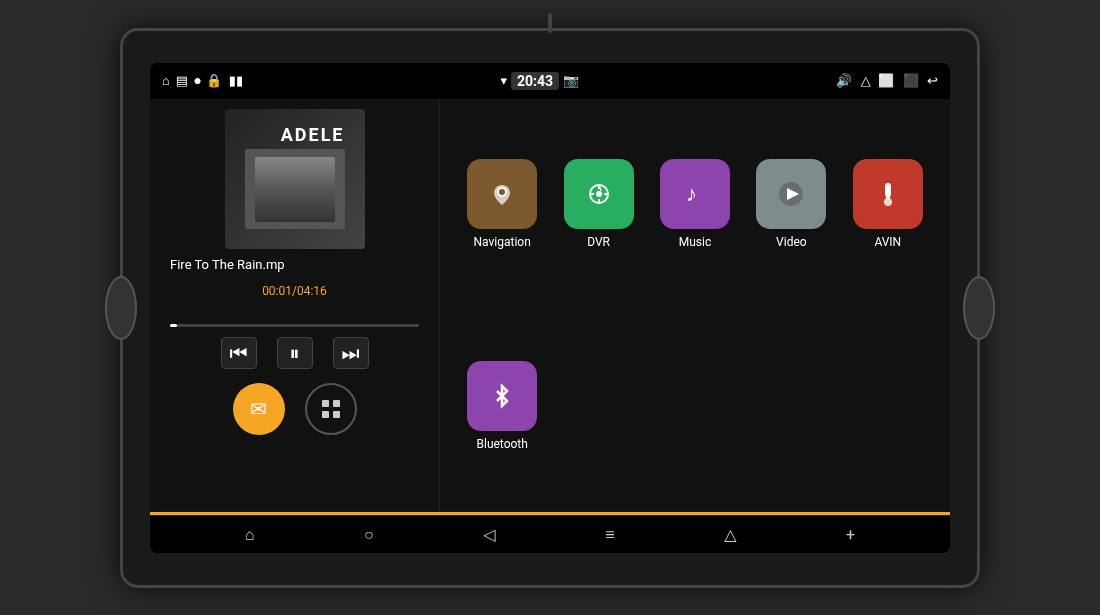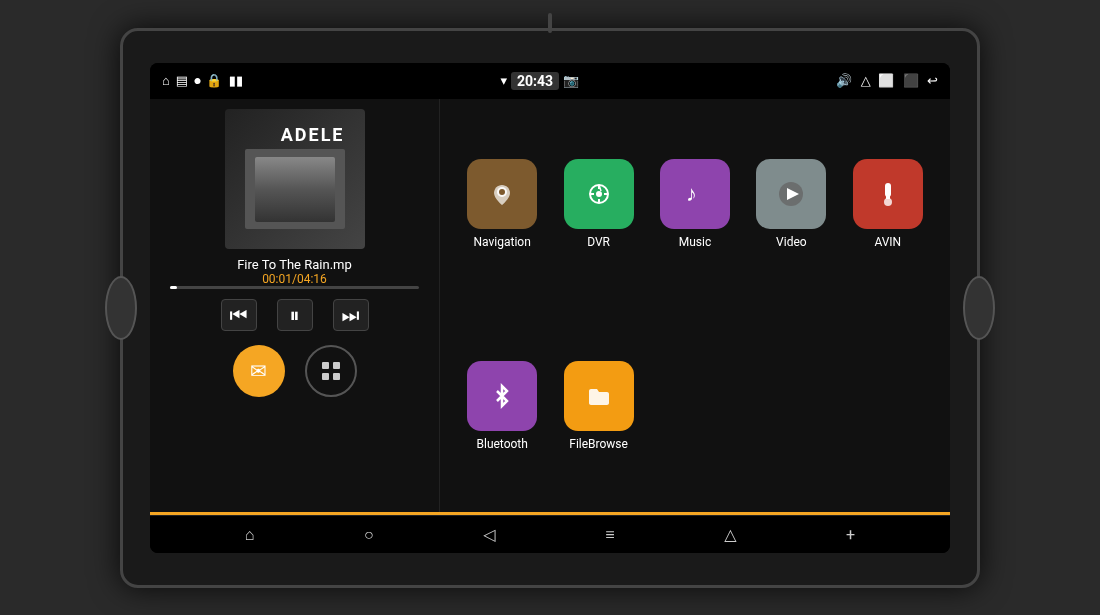--- a/index.html
+++ b/index.html
@@ -161,33 +161,33 @@
       display: flex;
       align-items: center;
       justify-content: center;
       font-size: 10px;
       color: #aaa;
     }
 
     .track-name {
       color: #fff;
       font-size: 13px;
-      text-align: center;
-      margin-bottom: 0;
+      text-align: left;
+      margin-bottom: 12px;
       white-space: nowrap;
       overflow: hidden;
       text-overflow: ellipsis;
       width: 100%;
     }
 
     .track-time {
       color: #f5a623;
       font-size: 12px;
       text-align: center;
-      margin-bottom: 0;
+      margin-bottom: 26px;
     }
 
     .progress-bar-wrap {
       width: 100%;
       height: 3px;
       background: #444;
       border-radius: 2px;
       margin-bottom: 10px;
     }
     .progress-bar-fill {
@@ -452,28 +452,20 @@
           <div class="app-item">
             <div class="app-icon bt-color">
               <svg width="34" height="34" viewBox="0 0 34 34" fill="none">
                 <polyline points="12,12 22,22 17,27 17,7 22,12 12,22" stroke="white" stroke-width="2.5" fill="none"></polyline>
               </svg>
             </div>
             <span class="app-label">Bluetooth</span>
           </div>
 
 
-          <div class="app-item">
-            <div class="app-icon filebrowse-color">
-              <svg width="34" height="34" viewBox="0 0 34 34" fill="none">
-                <path d="M7 12C7 10.9 7.9 10 9 10H15L17 13H25C26.1 13 27 13.9 27 15V24C27 25.1 26.1 26 25 26H9C7.9 26 7 25.1 7 24V12Z" fill="white" opacity="0.9"></path>
-              </svg>
-            </div>
-            <span class="app-label">FileBrowse</span>
-          </div>
 
 
         </div>
       </div>
     </div>
 
     <div style="height:3px;background:#f5a623;width:100%;"></div>
 
     <div class="nav-bar">
       <span class="nav-bar-btn">⌂</span>

